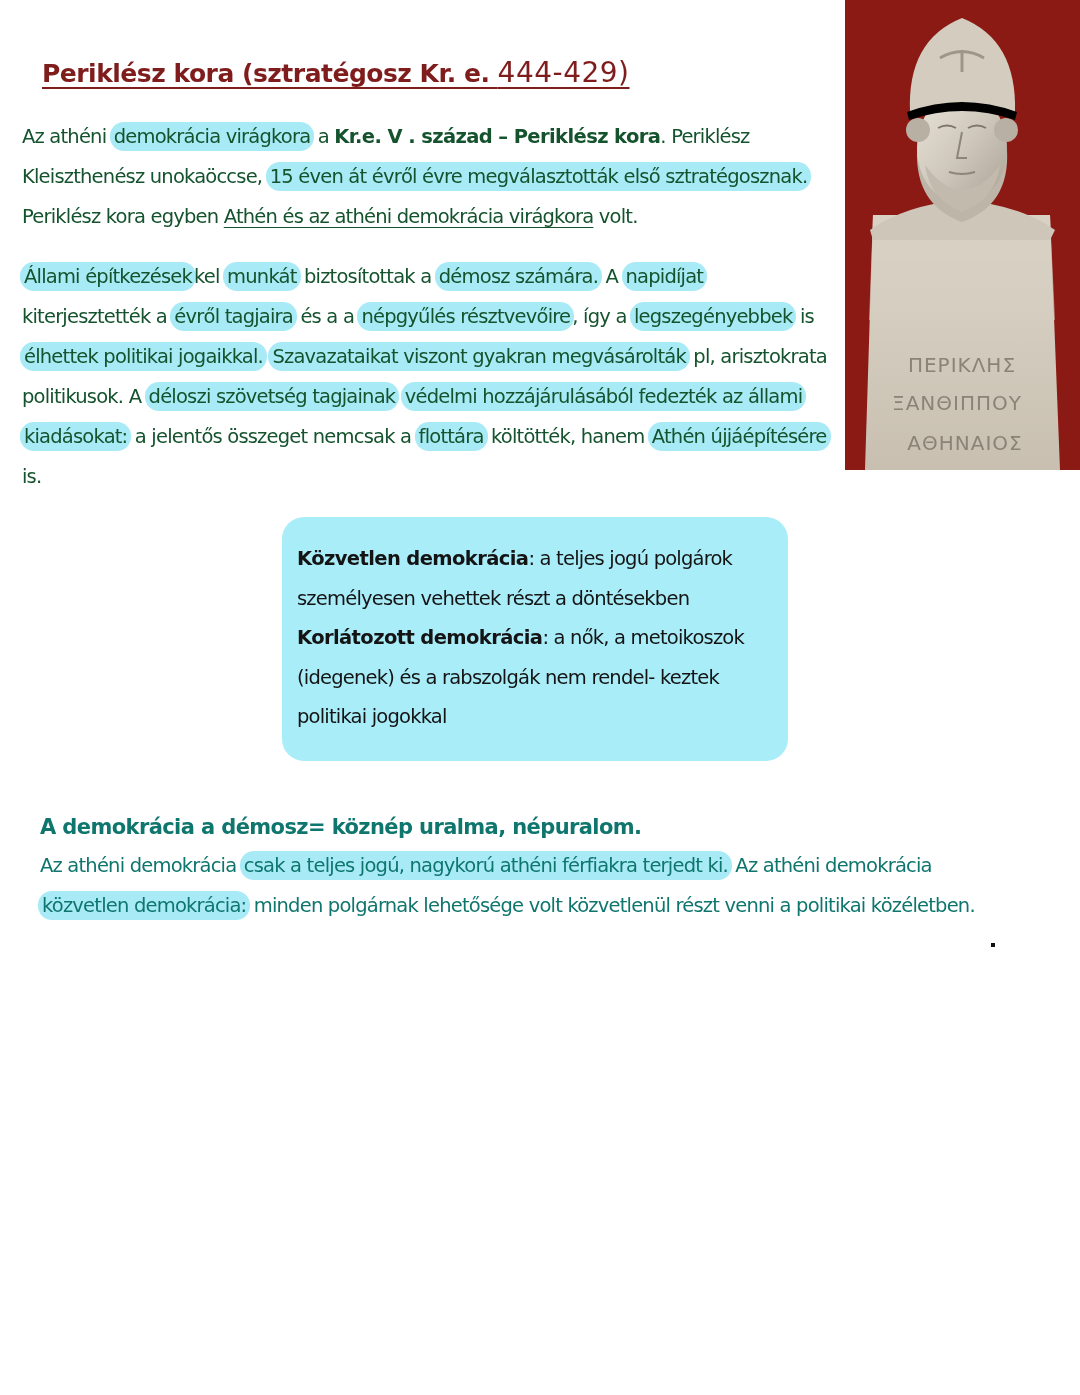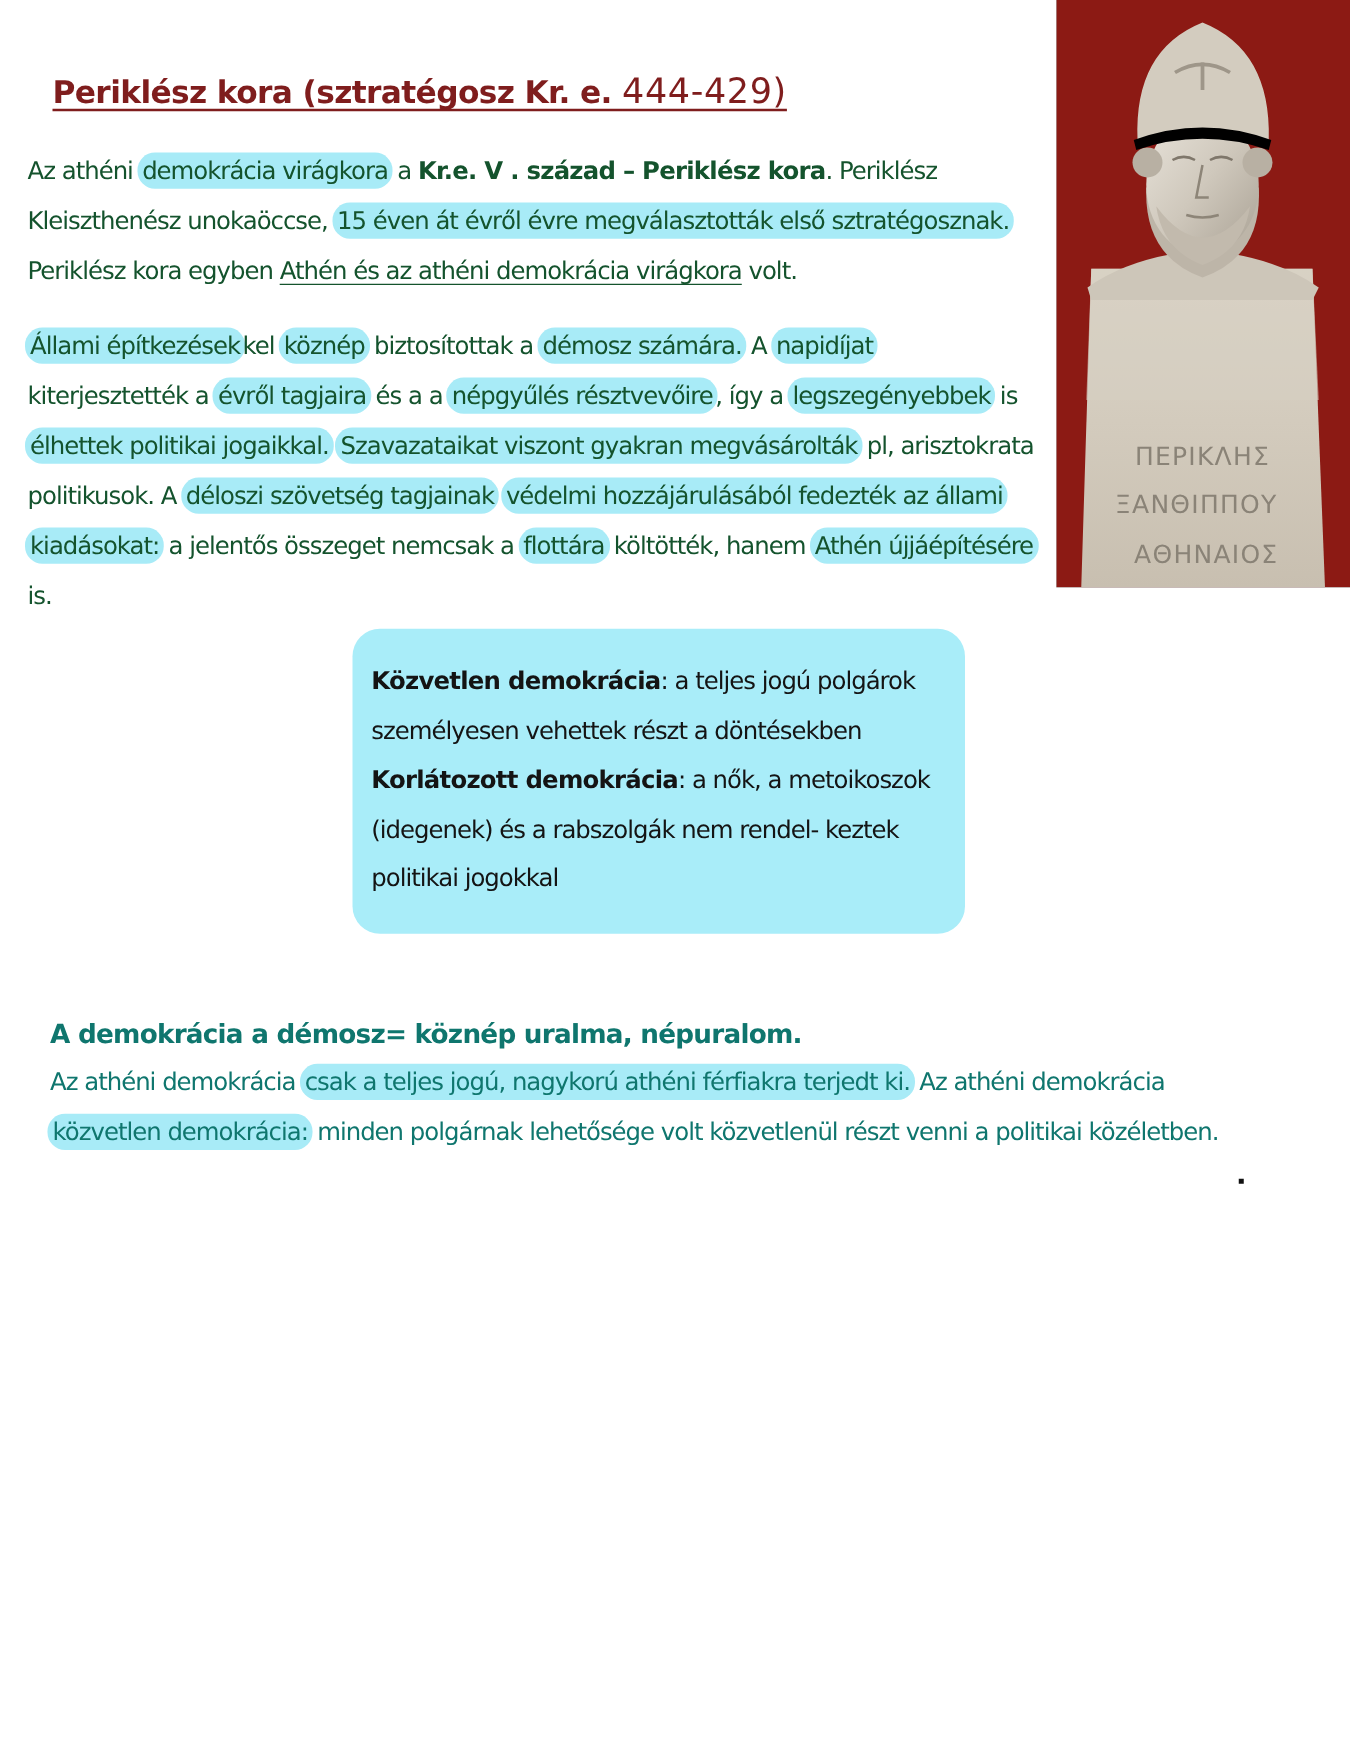--- a/index.html
+++ b/index.html
@@ -45,31 +45,32 @@
     .b { font-weight: bold; letter-spacing: -0.6px; }
     .u { text-decoration: underline; text-underline-offset: 4px; }
     #p1 { top: 117px; }
     #p2 { top: 257px; }
     .portrait {
       position: absolute;
       left: 845px;
       top: 0;
       width: 235px;
       height: 470px;
-      background: #a3a3a3;
+      background: #3b82f6;
       overflow: hidden;
     }
     .box {
       position: absolute;
       left: 282px;
-      top: 503px;
+      top: 517px;
       width: 490px;
       height: 244px;
       background: #a9edf9;
       border-radius: 22px;
+      padding-left: 16px;
     }
     .box-text {
       position: absolute;
       left: 15px;
       top: 22px;
       font-size: 19.5px;
       line-height: 39.5px;
       letter-spacing: -0.8px;
       color: #141414;
     }
@@ -115,21 +116,21 @@
   <span class="line">
     <span>Kleiszthenész unokaöccse, </span><span class="hl">15 éven át évről évre megválasztották első sztratégosznak.</span>
   </span>
   <span class="line">
     <span>Periklész kora egyben </span><span class="u">Athén és az athéni demokrácia virágkora</span><span> volt.</span>
   </span>
 </div>
 
 <div id="p2" class="para">
   <span class="line">
-    <span class="hl">Állami építkezések</span><span>kel </span><span class="hl">köznép</span><span> biztosítottak a </span><span class="hl">démosz számára.</span><span> A </span><span class="hl">napidíjat</span>
+    <span class="hl">Állami építkezések</span><span>kel </span><span class="hl">munkát</span><span> biztosítottak a </span><span class="hl">démosz számára.</span><span> A </span><span class="hl">napidíjat</span>
   </span>
   <span class="line">
     <span>kiterjesztették a </span><span class="hl">évről tagjaira</span><span> és a a </span><span class="hl">népgyűlés résztvevőire</span><span>, így a </span><span class="hl">legszegényebbek</span><span> is</span>
   </span>
   <span class="line">
     <span class="hl">élhettek politikai jogaikkal.</span><span> </span><span class="hl">Szavazataikat viszont gyakran megvásárolták</span><span> pl, arisztokrata</span>
   </span>
   <span class="line">
     <span>politikusok. A </span><span class="hl">déloszi szövetség tagjainak</span><span> </span><span class="hl">védelmi hozzájárulásából fedezték az állami</span>
   </span>

